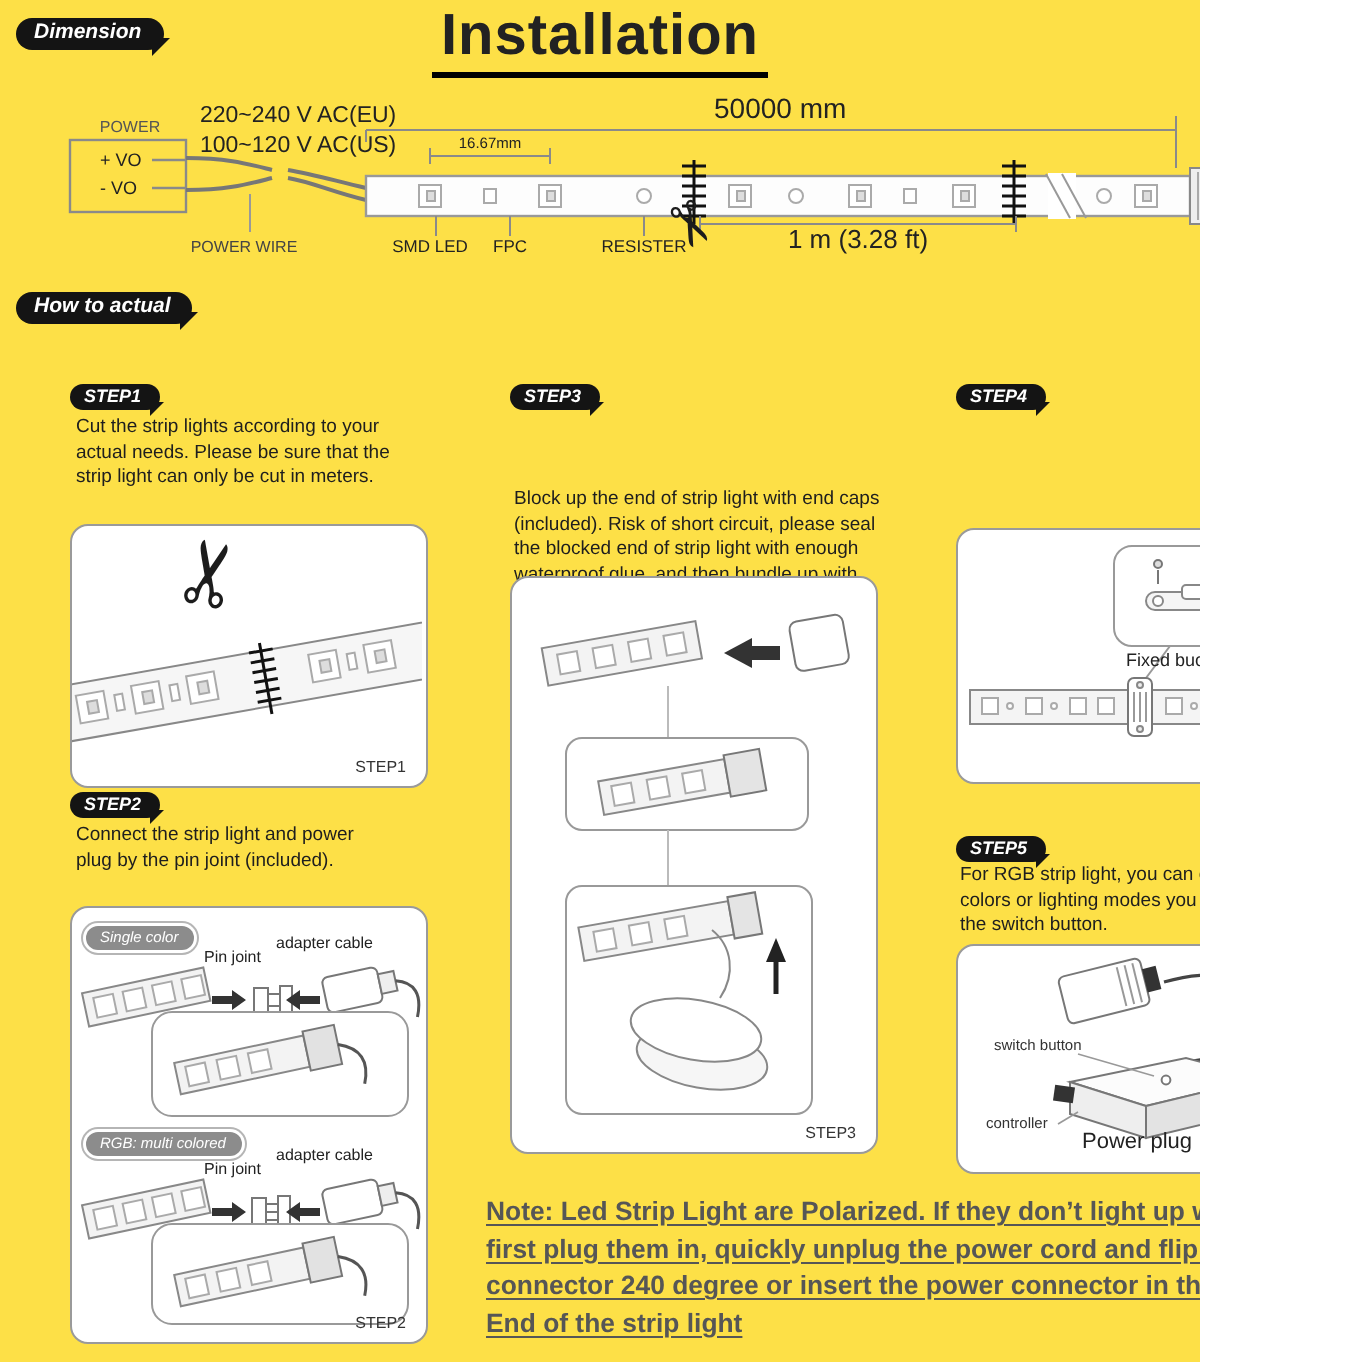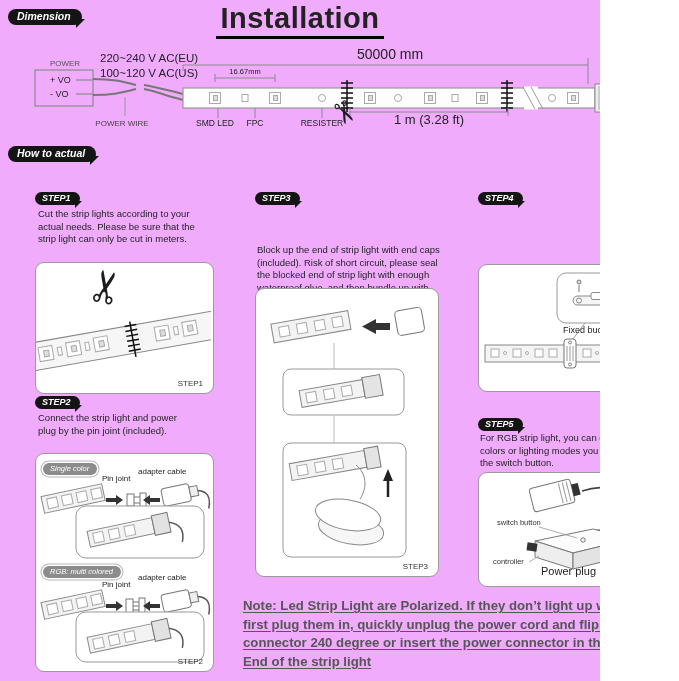--- a/index.html
+++ b/index.html
@@ -1,16 +1,16 @@
 <!DOCTYPE html>
 <html><head>
 <meta charset="utf-8">
 <style>
   html,body{margin:0;padding:0;background:#fff;}
-  .page{position:relative;width:600px;height:681px;background:#f0abfc;overflow:hidden;
+  .page{position:relative;width:600px;height:681px;background:#fde047;overflow:hidden;
         font-family:"Liberation Sans",sans-serif;color:#222;}
   .abs{position:absolute;}
   .lbl{position:absolute;white-space:nowrap;color:#222;}
   .ctr{text-align:center;}
   
   .bubble{position:absolute;background:#141414;color:#fff;border-radius:10px;
           font-style:italic;font-weight:bold;padding:2px 11px 3px 9px;line-height:1;}
   .bubble::after{content:"";position:absolute;right:-3px;bottom:-3px;width:0;height:0;
           border-top:9px solid #141414;border-right:9px solid transparent;}
   .stepbadge{position:absolute;background:#141414;color:#fff;border-radius:8px;

